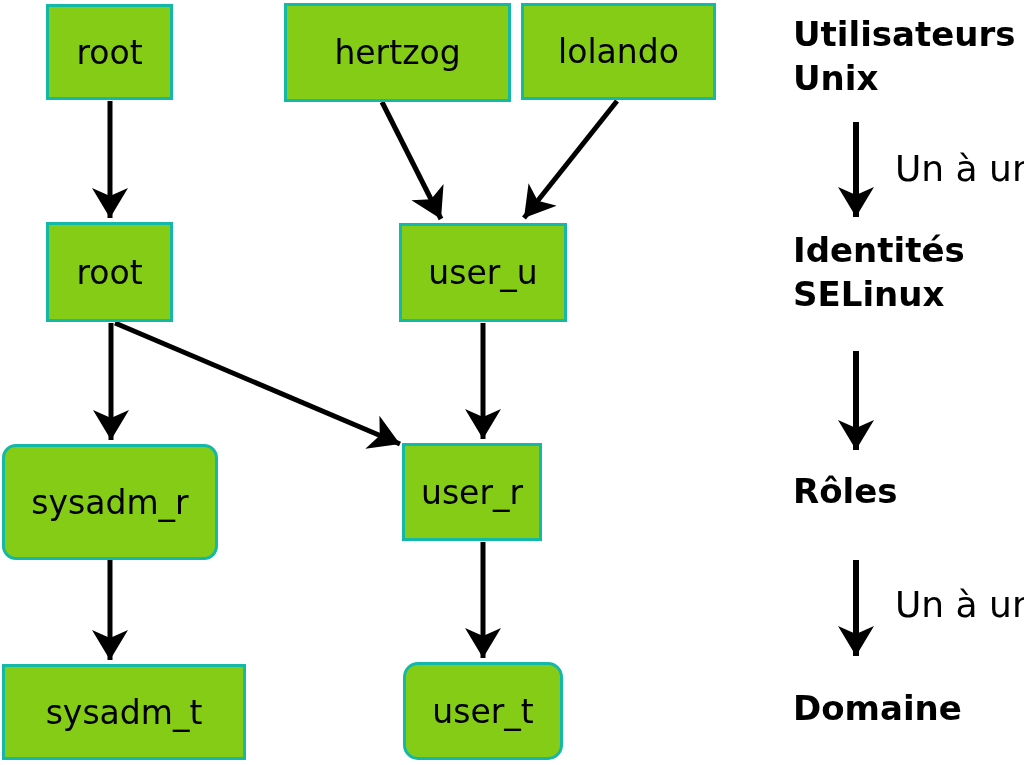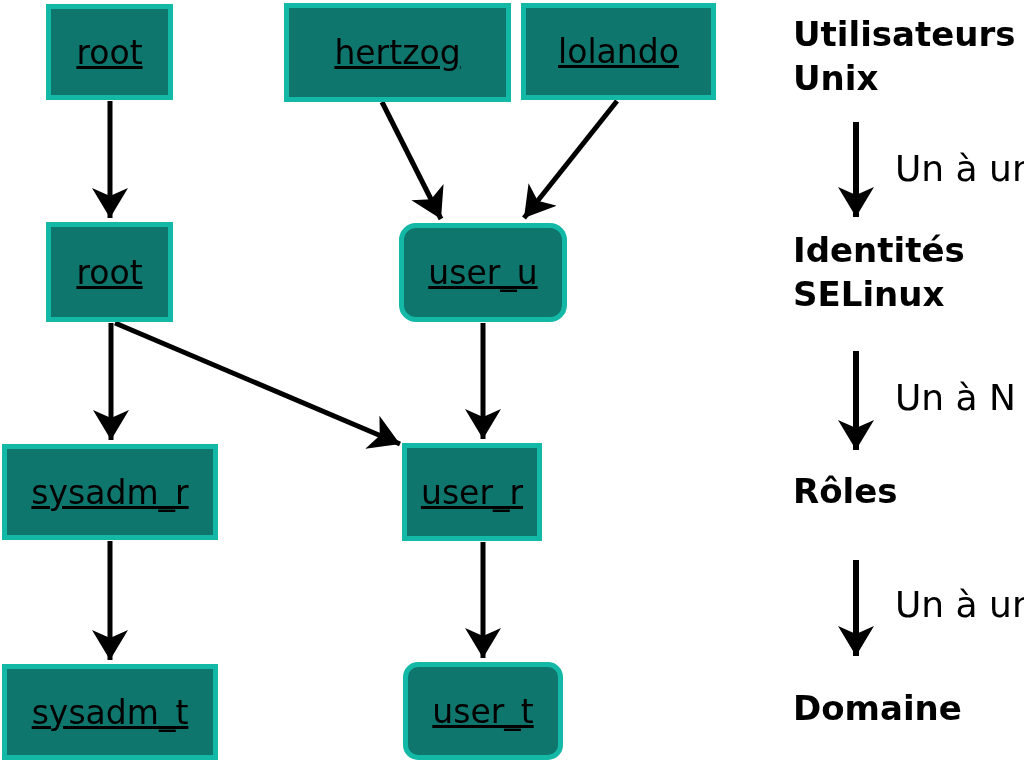--- a/index.html
+++ b/index.html
@@ -9,27 +9,26 @@
     width:1024px;height:765px;
     background:#fff;
     font-family:"DejaVu Sans","Liberation Sans",sans-serif;
     color:#000;
     overflow:hidden;
   }
   #edges-svg{position:absolute;left:0;top:0;width:1024px;height:765px;}
   .node{
     position:absolute;
     box-sizing:border-box;
-    border:5px solid #14b8a6;
-    background:#0f766e;
+    border:3px solid #14b8a6;
+    background:#84cc16;
     display:flex;align-items:center;justify-content:center;
     font-size:33px;
     line-height:1;
     white-space:nowrap;
-    text-decoration:underline;
   }
   .level{
     position:absolute;left:793px;width:235px;
     font-weight:bold;font-size:34px;line-height:44px;
   }
   .lv0{top:12px;}
   .lv1{top:228px;}
   .lv2{top:469px;}
   .lv3{top:686px;}
   .relation{
@@ -70,39 +69,38 @@
       </div>
       <div class="node" style="left: 284px; top: 3px; width: 227px; height: 99px;">
         <span>hertzog</span>
       </div>
       <div class="node" style="left: 521px; top: 3px; width: 195px; height: 97px;">
         <span>lolando</span>
       </div>
       <div class="node" style="left: 46px; top: 222px; width: 127px; height: 100px;">
         <span>root</span>
       </div>
-      <div class="node" style="left: 399px; top: 223px; width: 168px; height: 99px; border-radius: 17px;">
+      <div class="node" style="left: 399px; top: 223px; width: 168px; height: 99px;">
         <span>user_u</span>
       </div>
-      <div class="node" style="left: 2px; top: 444px; width: 216px; height: 96px;">
+      <div class="node" style="left: 2px; top: 444px; width: 216px; height: 116px; border-radius: 14px;">
         <span>sysadm_r</span>
       </div>
       <div class="node" style="left: 402px; top: 443px; width: 140px; height: 98px;">
         <span>user_r</span>
       </div>
-      <div class="node" style="left: 2px; top: 664px; width: 216px; height: 96px;">
+      <div class="node" style="left: 2px; top: 664px; width: 244px; height: 96px;">
         <span>sysadm_t</span>
       </div>
       <div class="node" style="left: 403px; top: 662px; width: 160px; height: 98px; border-radius: 15px;">
         <span>user_t</span>
       </div>
     </div>
 
   <div class="level lv0">Utilisateurs Unix</div>
   <div class="level lv1">Identités SELinux</div>
   <div class="level lv2">Rôles</div>
   <div class="level lv3">Domaine</div>
 
   <div class="relation rel0">Un à un</div>
-  <div class="relation rel1">Un à N</div>
   <div class="relation rel2">Un à un</div>
 
 </div>
 
 </body></html>

